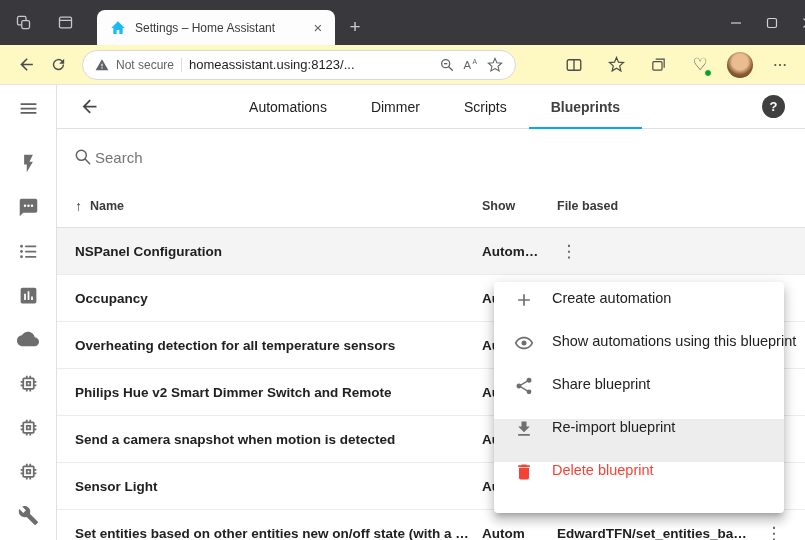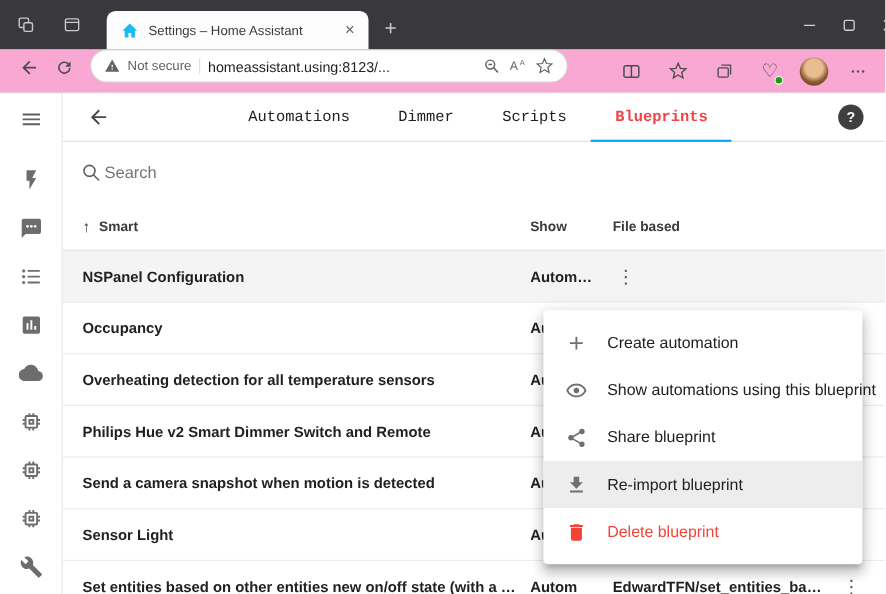--- a/index.html
+++ b/index.html
@@ -19,22 +19,22 @@
     border-radius:8px 8px 0 0; display:flex; align-items:center; gap:8px; padding:0 8px 0 12px;
   }
   .tab-title { flex:1; font-size:12px; color:#3a3a3a; white-space:nowrap; overflow:hidden; }
   .tab-close { color:#5f5f5f; font-size:15px; line-height:1; width:18px; height:18px; display:flex; align-items:center; justify-content:center; border-radius:4px; }
   .newtab { position:absolute; left:342px; top:14px; width:26px; height:26px; color:#c9c9c9; font-size:19px; display:flex; align-items:center; justify-content:center; }
   .win-controls { position:absolute; left:718px; top:0; height:45px; display:flex; }
   .wc { width:36px; height:45px; display:flex; align-items:center; justify-content:center; color:#d2d2d2; }
 
   
   .toolbar {
-    position:absolute; top:45px; left:0; right:0; height:40px; background:#f9a8d4;
-    border-bottom:1px solid #e4e4e4; display:flex; padding:0 10px;
+    position:absolute; top:45px; left:0; right:0; height:40px; background:#fef9c3;
+    border-bottom:1px solid #e4e4e4; display:flex; align-items:center; padding:0 10px;
   }
   .nav-btn { width:32px; height:32px; display:flex; align-items:center; justify-content:center; color:#4c4c4c; border-radius:6px; }
   .address {
     width:434px; height:30px; margin-left:8px; border:1px solid #d8d8d8; border-radius:15px;
     background:#fff; display:flex; align-items:center; gap:7px; padding:0 12px;
   }
   .addr-warn { color:#5f6368; }
   .addr-sec { font-size:12px; color:#5f6368; white-space:nowrap; }
   .addr-sep { width:1px; height:14px; background:#dadce0; }
   .addr-url { flex:1; font-size:13px; color:#1f1f1f; white-space:nowrap; overflow:hidden; }
@@ -51,22 +51,22 @@
 
   .sidebar { width:57px; flex:0 0 57px; border-right:1px solid #e0e0e0; display:flex; flex-direction:column; align-items:center; padding-top:4px; color:#6d6d6d; }
   .sb-menu { height:38px; display:flex; align-items:center; justify-content:center; margin-bottom:14px; color:#5f5f5f; }
   .sb-item { height:44px; width:100%; display:flex; align-items:center; justify-content:center; }
 
   .main { flex:1; position:relative; background:#fff; overflow:hidden; }
 
   .ha-header { height:44px; border-bottom:1px solid #e0e0e0; display:flex; align-items:center; padding:0 20px 0 14px; }
   .ha-back { width:36px; height:36px; display:flex; align-items:center; justify-content:center; color:#474747; }
   .ha-tabs { display:flex; height:100%; margin:0 auto; }
-  .ha-tab { padding:0 22px; display:flex; align-items:center; font-size:14px; color:#212121; position:relative; white-space:nowrap;font-family:Liberation Mono, monospace; }
-  .ha-tab.active { color:#ef4444; font-weight:bold; }
+  .ha-tab { padding:0 22px; display:flex; align-items:center; font-size:14px; color:#212121; position:relative; white-space:nowrap; }
+  .ha-tab.active { color:#404040; font-weight:bold; }
   .ha-tab.active::after { content:""; position:absolute; left:0; right:0; bottom:-1px; height:2px; background:#03a9f4; }
   .ha-help { width:23px; height:23px; border-radius:50%; background:#3f3f3f; color:#fff; font-size:13px; font-weight:bold; display:flex; align-items:center; justify-content:center; }
 
   .search-row { height:56px; display:flex; align-items:center; padding:0 16px; color:#616161; }
   .search-input { border:none; outline:none; flex:1; font-size:15px; font-family:"Liberation Sans",sans-serif; color:#212121; background:transparent; }
   .search-input::placeholder { color:#757575; opacity:1; }
 
   .grid-cols { display:grid; grid-template-columns:407px 75px 205px 1fr; align-items:center; padding-left:18px; }
   .thead { height:43px; border-bottom:1px solid #e0e0e0; font-size:12.5px; font-weight:bold; color:#3a3a3a; }
   .th-name { display:flex; align-items:center; gap:8px; }
@@ -75,21 +75,21 @@
   .row.hover { background:#f4f4f4; }
   .cell { white-space:nowrap; overflow:hidden; text-overflow:ellipsis; padding-right:10px;font-weight:bold; }
   .dots { color:#5c5c5c; font-size:17px; width:24px; height:24px; display:flex; align-items:center; justify-content:center; }
 
   
   .ctx-menu {
     position:absolute; left:437px; top:197px; width:290px; background:#fff; border-radius:4px;
     padding:8px 0; z-index:10;
     box-shadow:0 5px 5px -3px rgba(0,0,0,.2), 0 8px 10px 1px rgba(0,0,0,.14), 0 3px 14px 2px rgba(0,0,0,.12);
   }
-  .ctx-item { height:43px; display:flex; align-items:center; gap:18px; padding:0 16px 0 20px; font-size:14.5px; color:#212121; white-space:nowrap; }
+  .ctx-item { height:43px; display:flex; align-items:flex-start; gap:18px; padding:0 16px 0 20px; font-size:14.5px; color:#212121; white-space:nowrap; }
   .ctx-item.hovered { background:#ededed; }
   .ctx-item .mi { color:#6f6f6f; width:20px; height:20px; }
   .ctx-item.danger { color:#f44336; }
   .ctx-item.danger .mi { color:#f44336; }
 </style>
 </head>
 <body>
 
 <div class="titlebar">
   <div class="tb-left">
@@ -297,21 +297,21 @@
             <circle cx="10" cy="10" r="6" fill="none" stroke="currentColor" stroke-width="1.8"></circle>
             <path d="M14.5 14.5L20 20" stroke="currentColor" stroke-width="1.8" stroke-linecap="round"></path>
           </svg>
       </span>
       <input class="search-input" type="text" placeholder="Search" style="">
     </div>
 
     <div class="grid-cols thead">
       <div class="th-name">
         <span class="sort-arrow">↑</span>
-        <span>Smart</span>
+        <span>Name</span>
       </div>
       <div>Show</div>
       <div>File based</div>
       <div></div>
     </div>
 
     <div class="grid-cols row hover">
       <div class="cell">NSPanel Configuration</div>
       <div class="cell">Autom…</div>
       <span class="dots">⋮</span>

